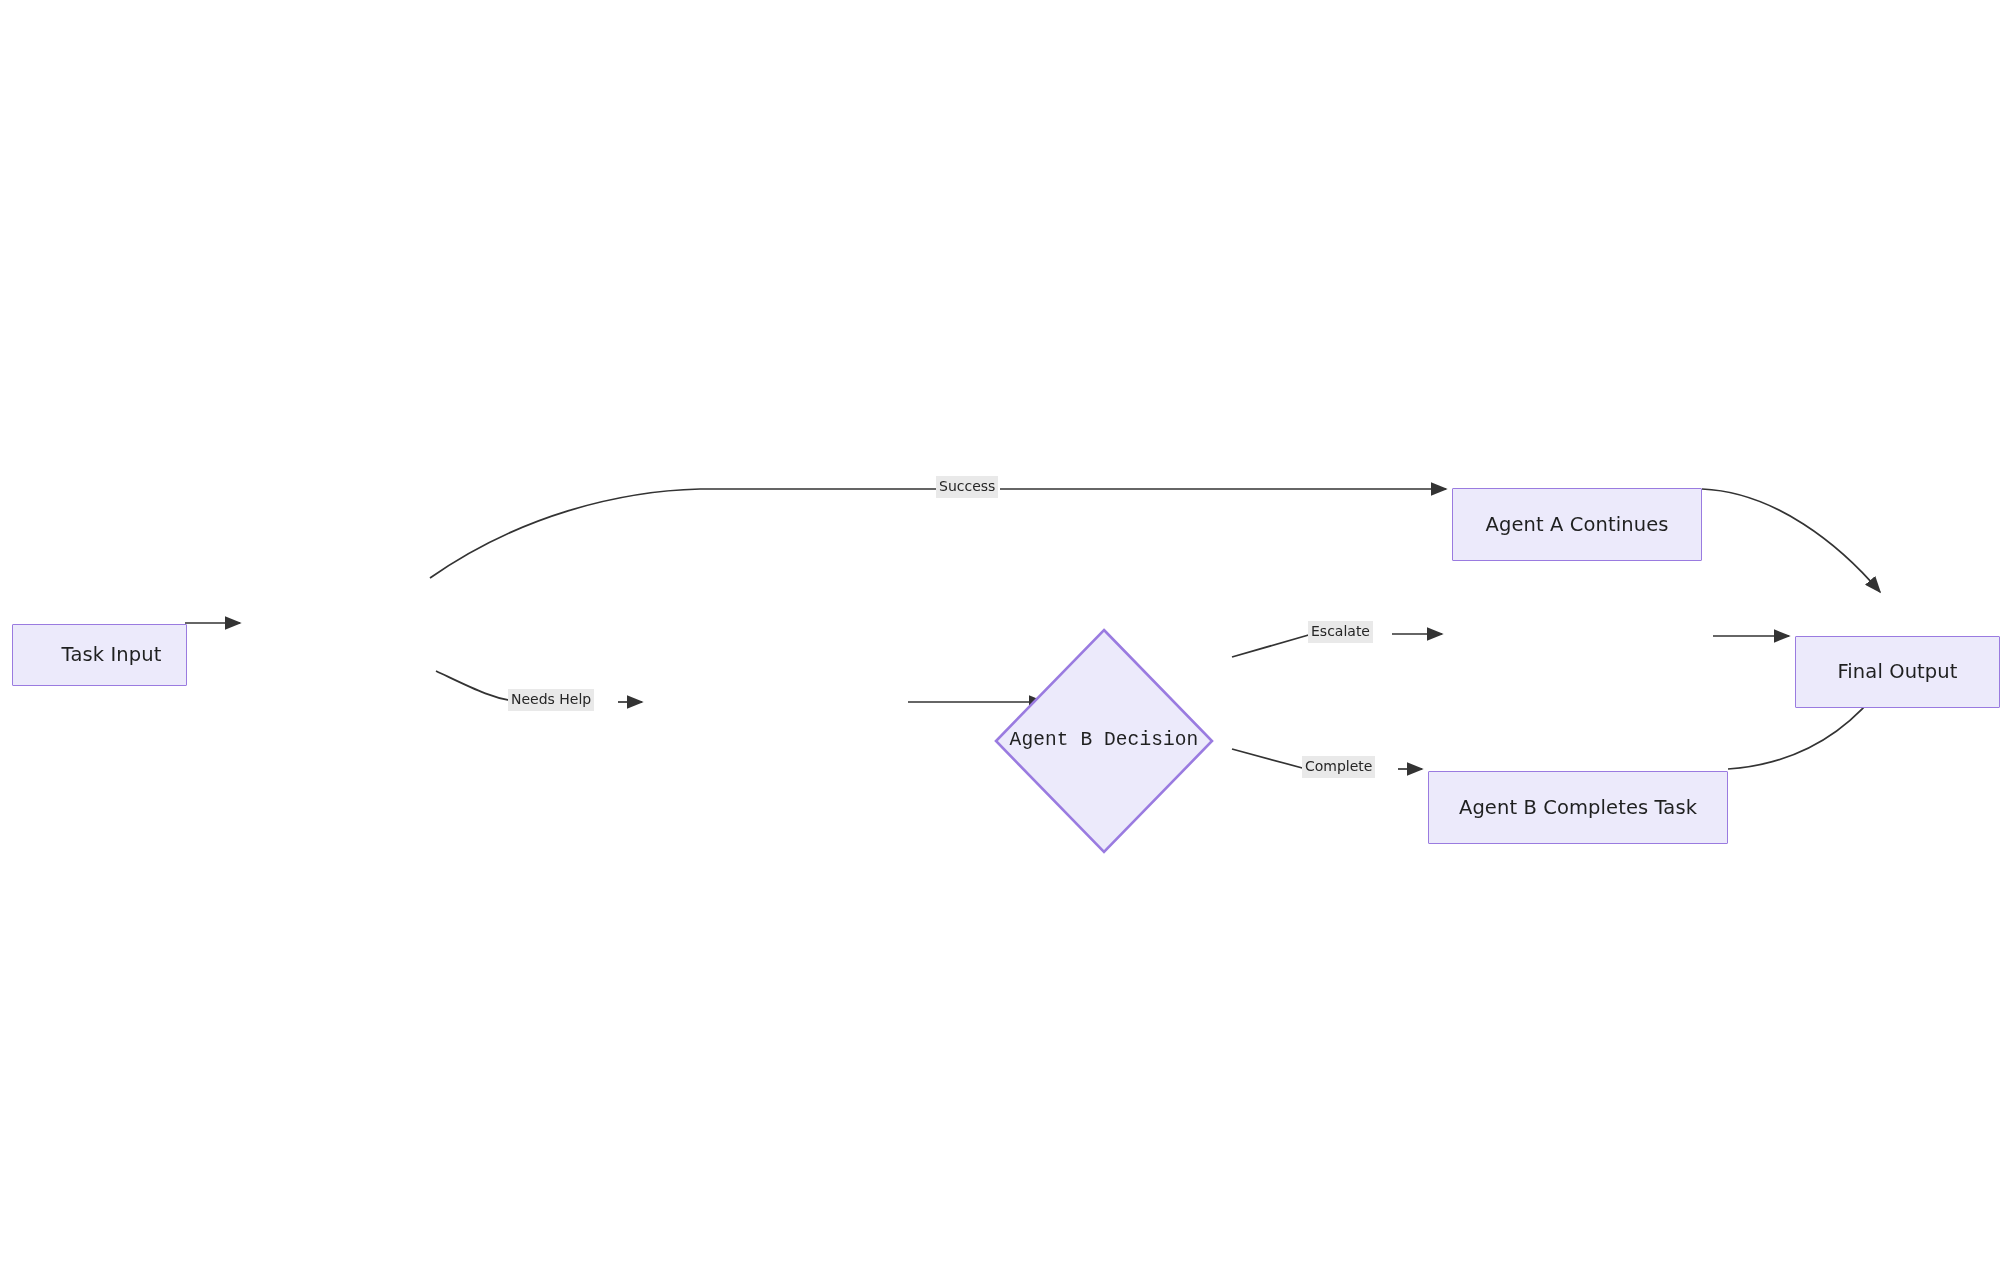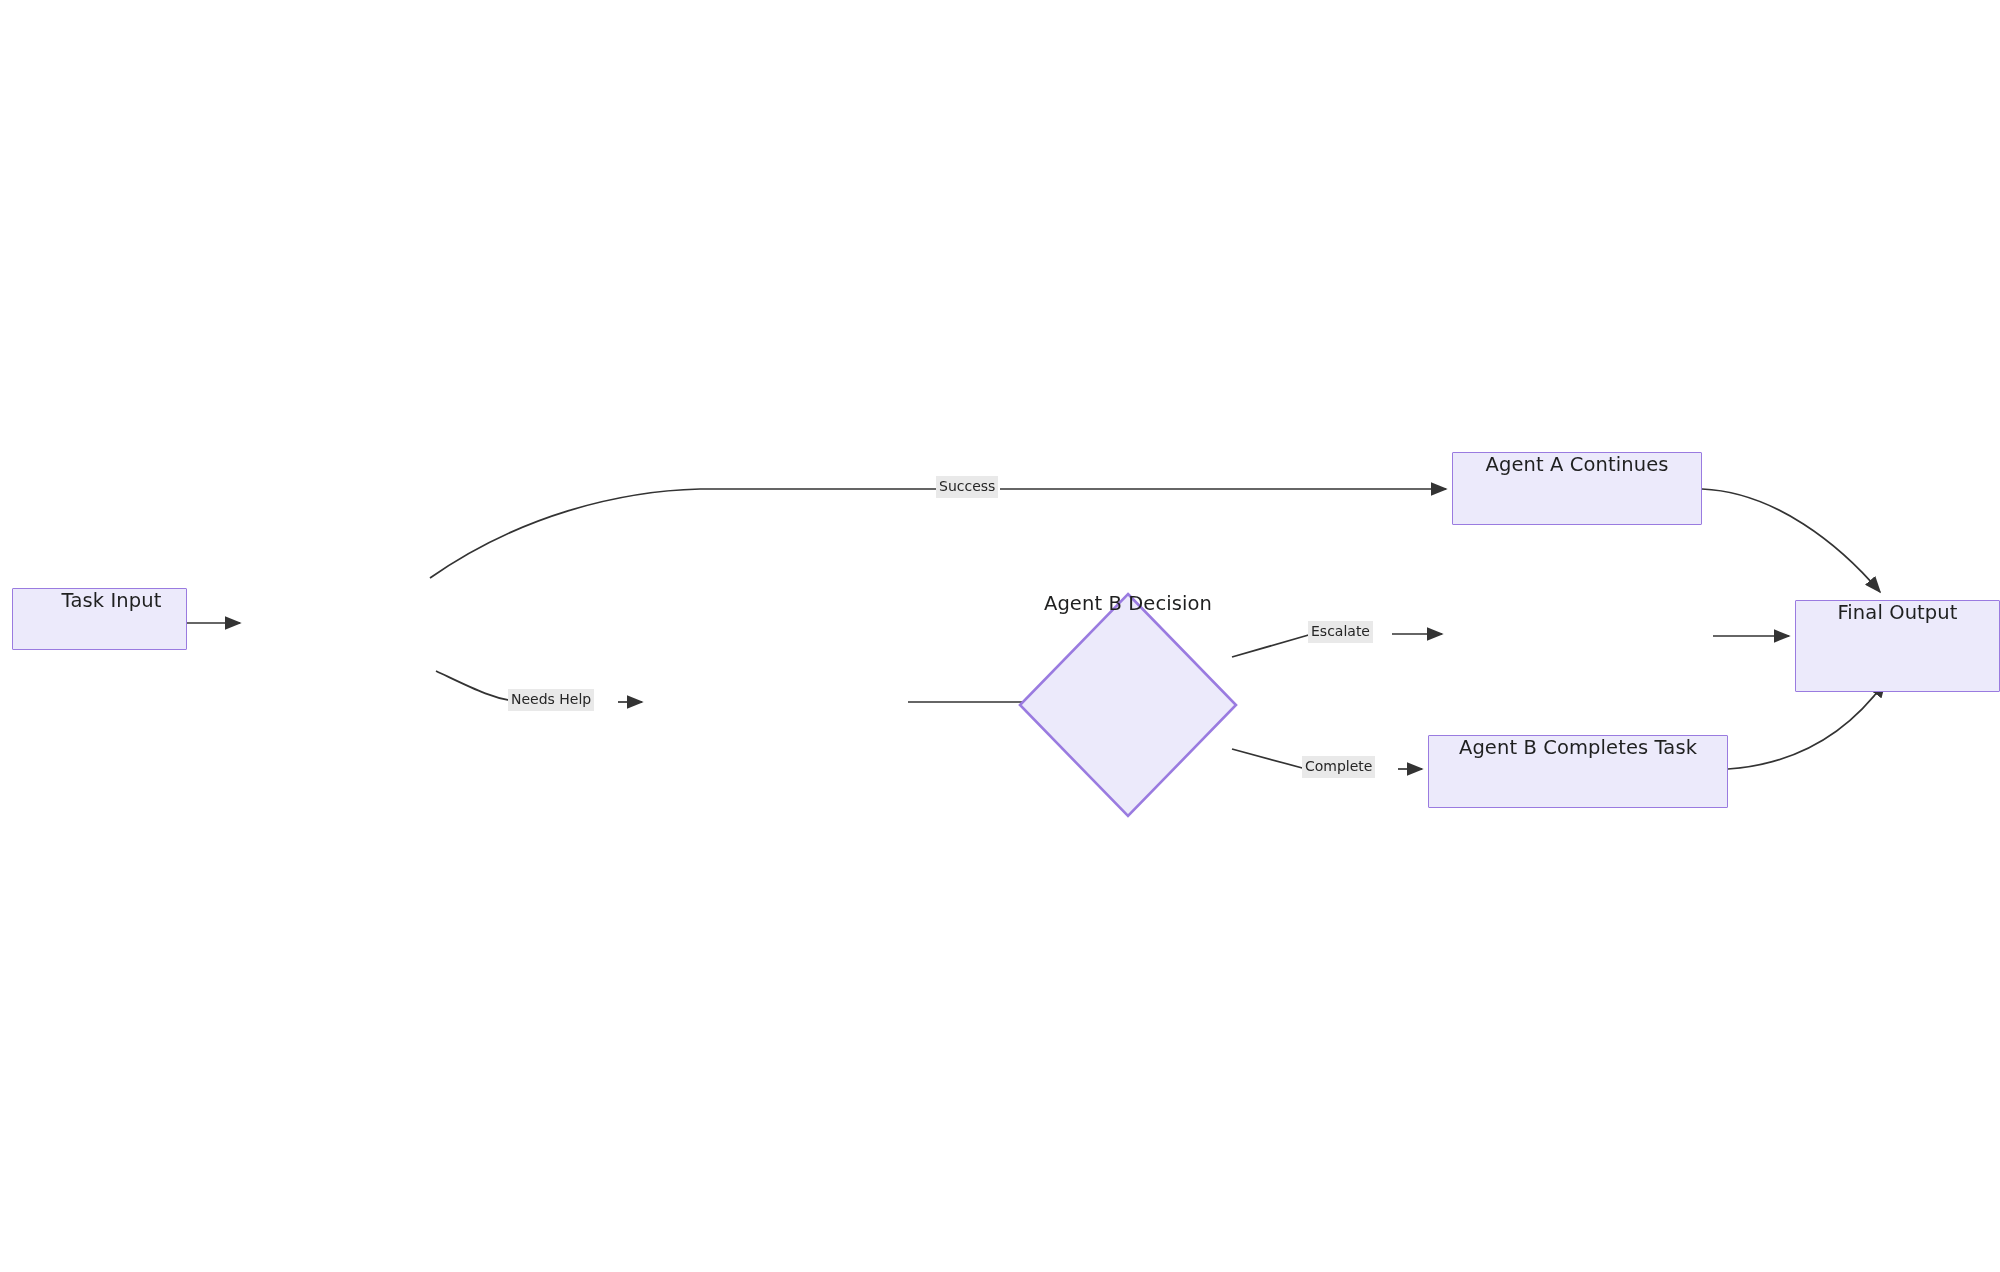--- a/index.html
+++ b/index.html
@@ -24,22 +24,24 @@
     position: absolute;
     left: 0;
     top: 0;
     width: 2000px;
     height: 1272px;
   }
   .node {
     position: absolute;
     box-sizing: border-box;
     display: flex;
+    align-items: center;
     justify-content: center;
     text-align: center;
+    margin-top: 36px;
   }
   .node-rect {
     background: #ECEAFB;
     border: 1.6px solid #9A7BE0;
     border-radius: 1px;
   }
   .node-label {
     font-size: 19.5px;
     color: #1f2020;
     line-height: 1.2;
@@ -125,37 +127,37 @@
       <path d="M1728,769 C1800,764 1850,730 1885,682" fill="none" stroke="#333333" stroke-width="1.7" marker-end="url(#arrowhead)"></path>
     </g>
   </svg>
 
   <div class="node node-rect" style="left:12px; top:588px; width:175px; height:62px;padding-left:24px;">
     <span class="node-label">Task Input</span>
   </div>
 
 
 
-  <div class="node node-diamond" style="left:1018px; top:592px; width:220px; height:226px;">
+  <div class="node node-diamond" style="left:994px; top:592px; width:220px; height:226px;font-family:Liberation Mono, monospace;">
     <svg class="diamond-shape" viewBox="0 0 220 226" preserveAspectRatio="none">
       <polygon points="110,2 218,113 110,224 2,113" fill="#ECEAFB" stroke="#9A7BE0" stroke-width="2.6"></polygon>
     </svg>
     <span class="node-label diamond-text">Agent B Decision</span>
   </div>
 
   <div class="node node-rect" style="left:1452px; top:452px; width:250px; height:73px;">
     <span class="node-label">Agent A Continues</span>
   </div>
 
 
   <div class="node node-rect" style="left:1428px; top:735px; width:300px; height:73px;">
     <span class="node-label">Agent B Completes Task</span>
   </div>
 
-  <div class="node node-rect" style="left:1795px; top:600px; width:205px; height:92px;">
+  <div class="node node-rect" style="left:1795px; top:600px; width:205px; height:72px;">
     <span class="node-label">Final Output</span>
   </div>
 
   <div class="edge-label" style="left:936px; top:476px;">Success</div>
 
   <div class="edge-label" style="left:508px; top:689px;">Needs Help</div>
 
   <div class="edge-label" style="left:1308px; top:621px;">Escalate</div>
 
   <div class="edge-label" style="left:1302px; top:756px;">Complete</div>

